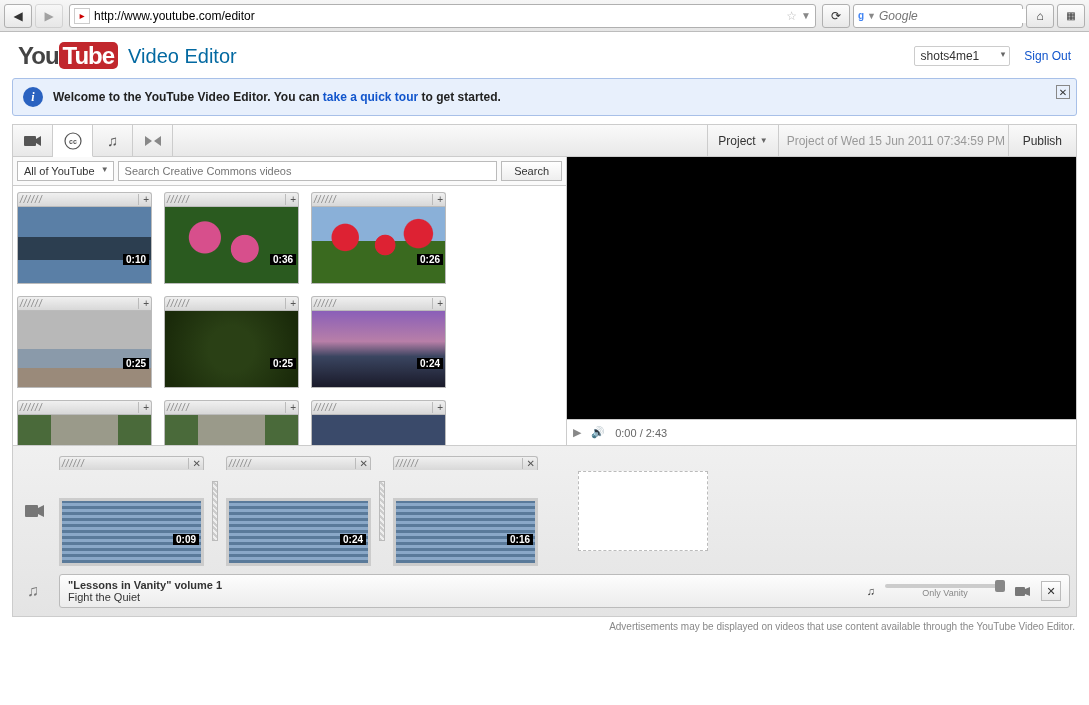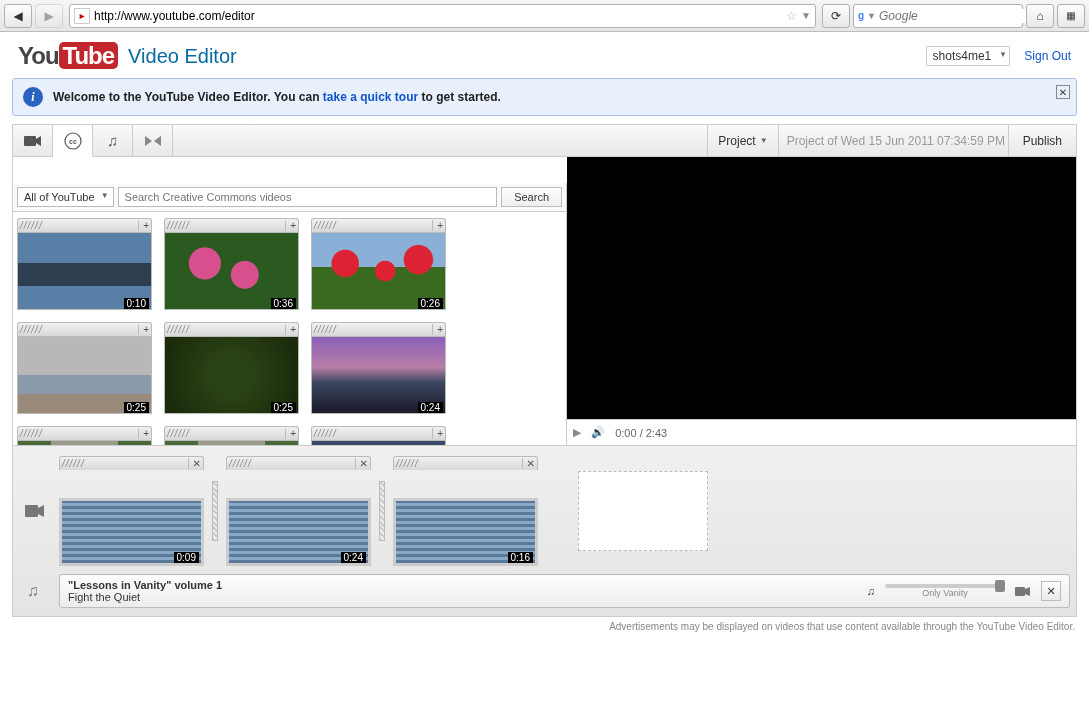--- a/index.html
+++ b/index.html
@@ -16,21 +16,21 @@
   .search-box input { border:none; outline:none; flex:1; font-size:12px; font-style:italic; color:#888; }
 
   
   .yt-head { display:flex; align-items:center; justify-content:space-between; padding:10px 18px 8px; }
   .logo-wrap { display:flex; align-items:center; gap:10px; }
   .yt-logo { font-size:24px; font-weight:bold; letter-spacing:-1px; }
   .yt-logo .you { color:#444; }
   .yt-logo .tube { background:#c1272d; color:#fff; padding:0 4px; border-radius:5px; }
   .page-title { font-size:20px; color:#0369a1; }
   .acct { display:flex; align-items:center; gap:14px; font-size:12px; }
-  .acct .user { border:1px solid #ccc; padding:2px 18px 2px 6px; border-radius:2px; position:relative; }
+  .acct .user { border:1px solid #ccc; padding:2px 30px 2px 6px; border-radius:2px; position:relative; }
   .acct .user::after { content:"▾"; position:absolute; right:4px; font-size:9px; color:#666; }
   .signout { color:#1155cc; cursor:pointer; }
 
   
   .notice { margin:0 12px 8px; background:#e8f0fc; border:1px solid #a8c0e8; border-radius:3px; padding:8px 10px; display:flex; align-items:center; gap:10px; position:relative; }
   .notice .info-icon { width:20px; height:20px; background:#2a62c0; border-radius:50%; color:#fff; display:flex; align-items:center; justify-content:center; font-weight:bold; font-style:italic; font-family:Georgia,serif; }
   .notice b { color:#222;margin-top:8px; }
   .notice a { color:#1155cc; text-decoration:none; }
   .notice .close { position:absolute; right:6px; top:6px; width:14px; height:14px; border:1px solid #888; font-size:10px; display:flex; align-items:center; justify-content:center; cursor:pointer; }
 
@@ -39,33 +39,33 @@
   .tab { width:40px; border-right:1px solid #ccc; display:flex; align-items:center; justify-content:center; cursor:pointer; color:#555; font-size:15px; }
   .tab.active { background:#fff; border-bottom:1px solid #fff; margin-bottom:-1px; }
   .toolbar-spacer { flex:1; }
   .proj-btn { border-left:1px solid #ccc; padding:0 10px; display:flex; align-items:center; gap:4px; cursor:pointer; font-size:12px; }
   .proj-btn::after { content:"▼"; font-size:8px; color:#666; }
   .proj-name { border-left:1px solid #ccc; color:#999; padding:0 8px; display:flex; align-items:center; width:230px; overflow:hidden; white-space:nowrap; font-size:12px; }
   .publish { border-left:1px solid #ccc; padding:0 14px; display:flex; align-items:center; cursor:pointer; font-size:12px; }
 
   
   .workspace { margin:0 12px; border:1px solid #ccc; display:flex; height:290px; }
-  .left-pane { width:554px; border-right:1px solid #ccc; display:flex; flex-direction:column;margin-top:26px; }
+  .left-pane { width:554px; border-right:1px solid #ccc; display:flex; flex-direction:column; }
   .filters { border-bottom:1px solid #ccc; padding:4px; display:flex; gap:4px; background:#fafafa; }
   .dropdown { border:1px solid #bbb; padding:3px 18px 3px 6px; background:#fff; font-size:11px; position:relative; cursor:pointer; }
   .dropdown::after { content:"▼"; position:absolute; right:4px; font-size:8px; color:#666; }
   .search-inp { flex:1; border:1px solid #bbb; padding:3px 6px; font-size:11px; background:#fff; }
   .search-btn { border:1px solid #bbb; padding:3px 12px; background:linear-gradient(#fff,#eee); cursor:pointer; font-size:11px; }
   .clip-grid { flex:1; overflow:auto; padding:6px 4px; display:flex; flex-wrap:wrap; gap:12px; background:#fff; align-content:flex-start; }
   .clip { width:135px; }
   .clip-head { height:14px; background:linear-gradient(#f0f0f0,#d8d8d8); border:1px solid #bbb; border-bottom:none; display:flex; align-items:center; justify-content:space-between; padding:0 2px; font-size:10px; color:#888; border-radius:3px 3px 0 0; }
   .clip-head::before { content:"//////"; letter-spacing:1px; font-style:italic; }
   .clip-head .plus { border-left:1px solid #bbb; padding-left:4px; color:#555; cursor:pointer; }
   .thumb { width:135px; height:78px; border:1px solid #bbb; position:relative; background:#445; overflow:hidden; }
-  .thumb .dur { position:absolute; right:2px; bottom:0; background:#000; color:#fff; font-size:10px; padding:0 3px; }
+  .thumb .dur { position:absolute; right:2px; bottom:18px; background:#000; color:#fff; font-size:10px; padding:0 3px;font-weight:bold; }
 
   .right-pane { flex:1; display:flex; flex-direction:column; }
   .player { flex:1; background:#000; }
   .controls { height:26px; border-top:1px solid #ccc; display:flex; align-items:center; padding:0 6px; gap:10px; font-size:11px; color:#666; background:#fff; }
   .play-icon { color:#888; cursor:pointer; }
   .time { color:#666; }
 
   
   .timeline-area { margin:0 12px; border:1px solid #ccc; border-top:none; padding:6px 6px 4px; background:linear-gradient(#f0f0f0,#e4e4e4); }
   .video-track { display:flex; align-items:center; gap:8px; padding:4px 0 4px 40px; position:relative; min-height:90px; }

